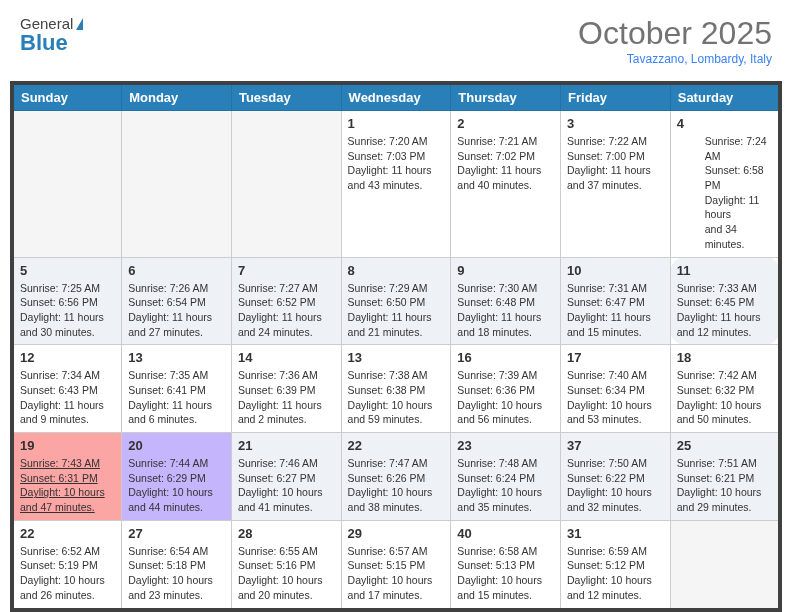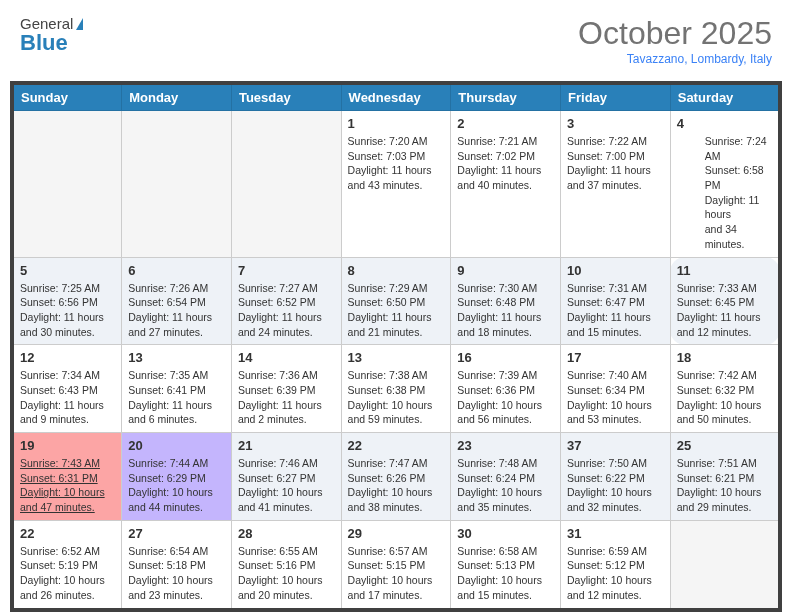--- a/index.html
+++ b/index.html
@@ -312,21 +312,21 @@
 and 20 minutes.</div>
         </td>
         <td>
           <div class="day-number">29</div>
           <div class="day-info" style="white-space: pre-line;">Sunrise: 6:57 AM
 Sunset: 5:15 PM
 Daylight: 10 hours
 and 17 minutes.</div>
         </td>
         <td>
-          <div class="day-number">30</div>
+          <div class="day-number">40</div>
           <div class="day-info" style="white-space: pre-line;">Sunrise: 6:58 AM
 Sunset: 5:13 PM
 Daylight: 10 hours
 and 15 minutes.</div>
         </td>
         <td>
           <div class="day-number">31</div>
           <div class="day-info" style="white-space: pre-line;">Sunrise: 6:59 AM
 Sunset: 5:12 PM
 Daylight: 10 hours

